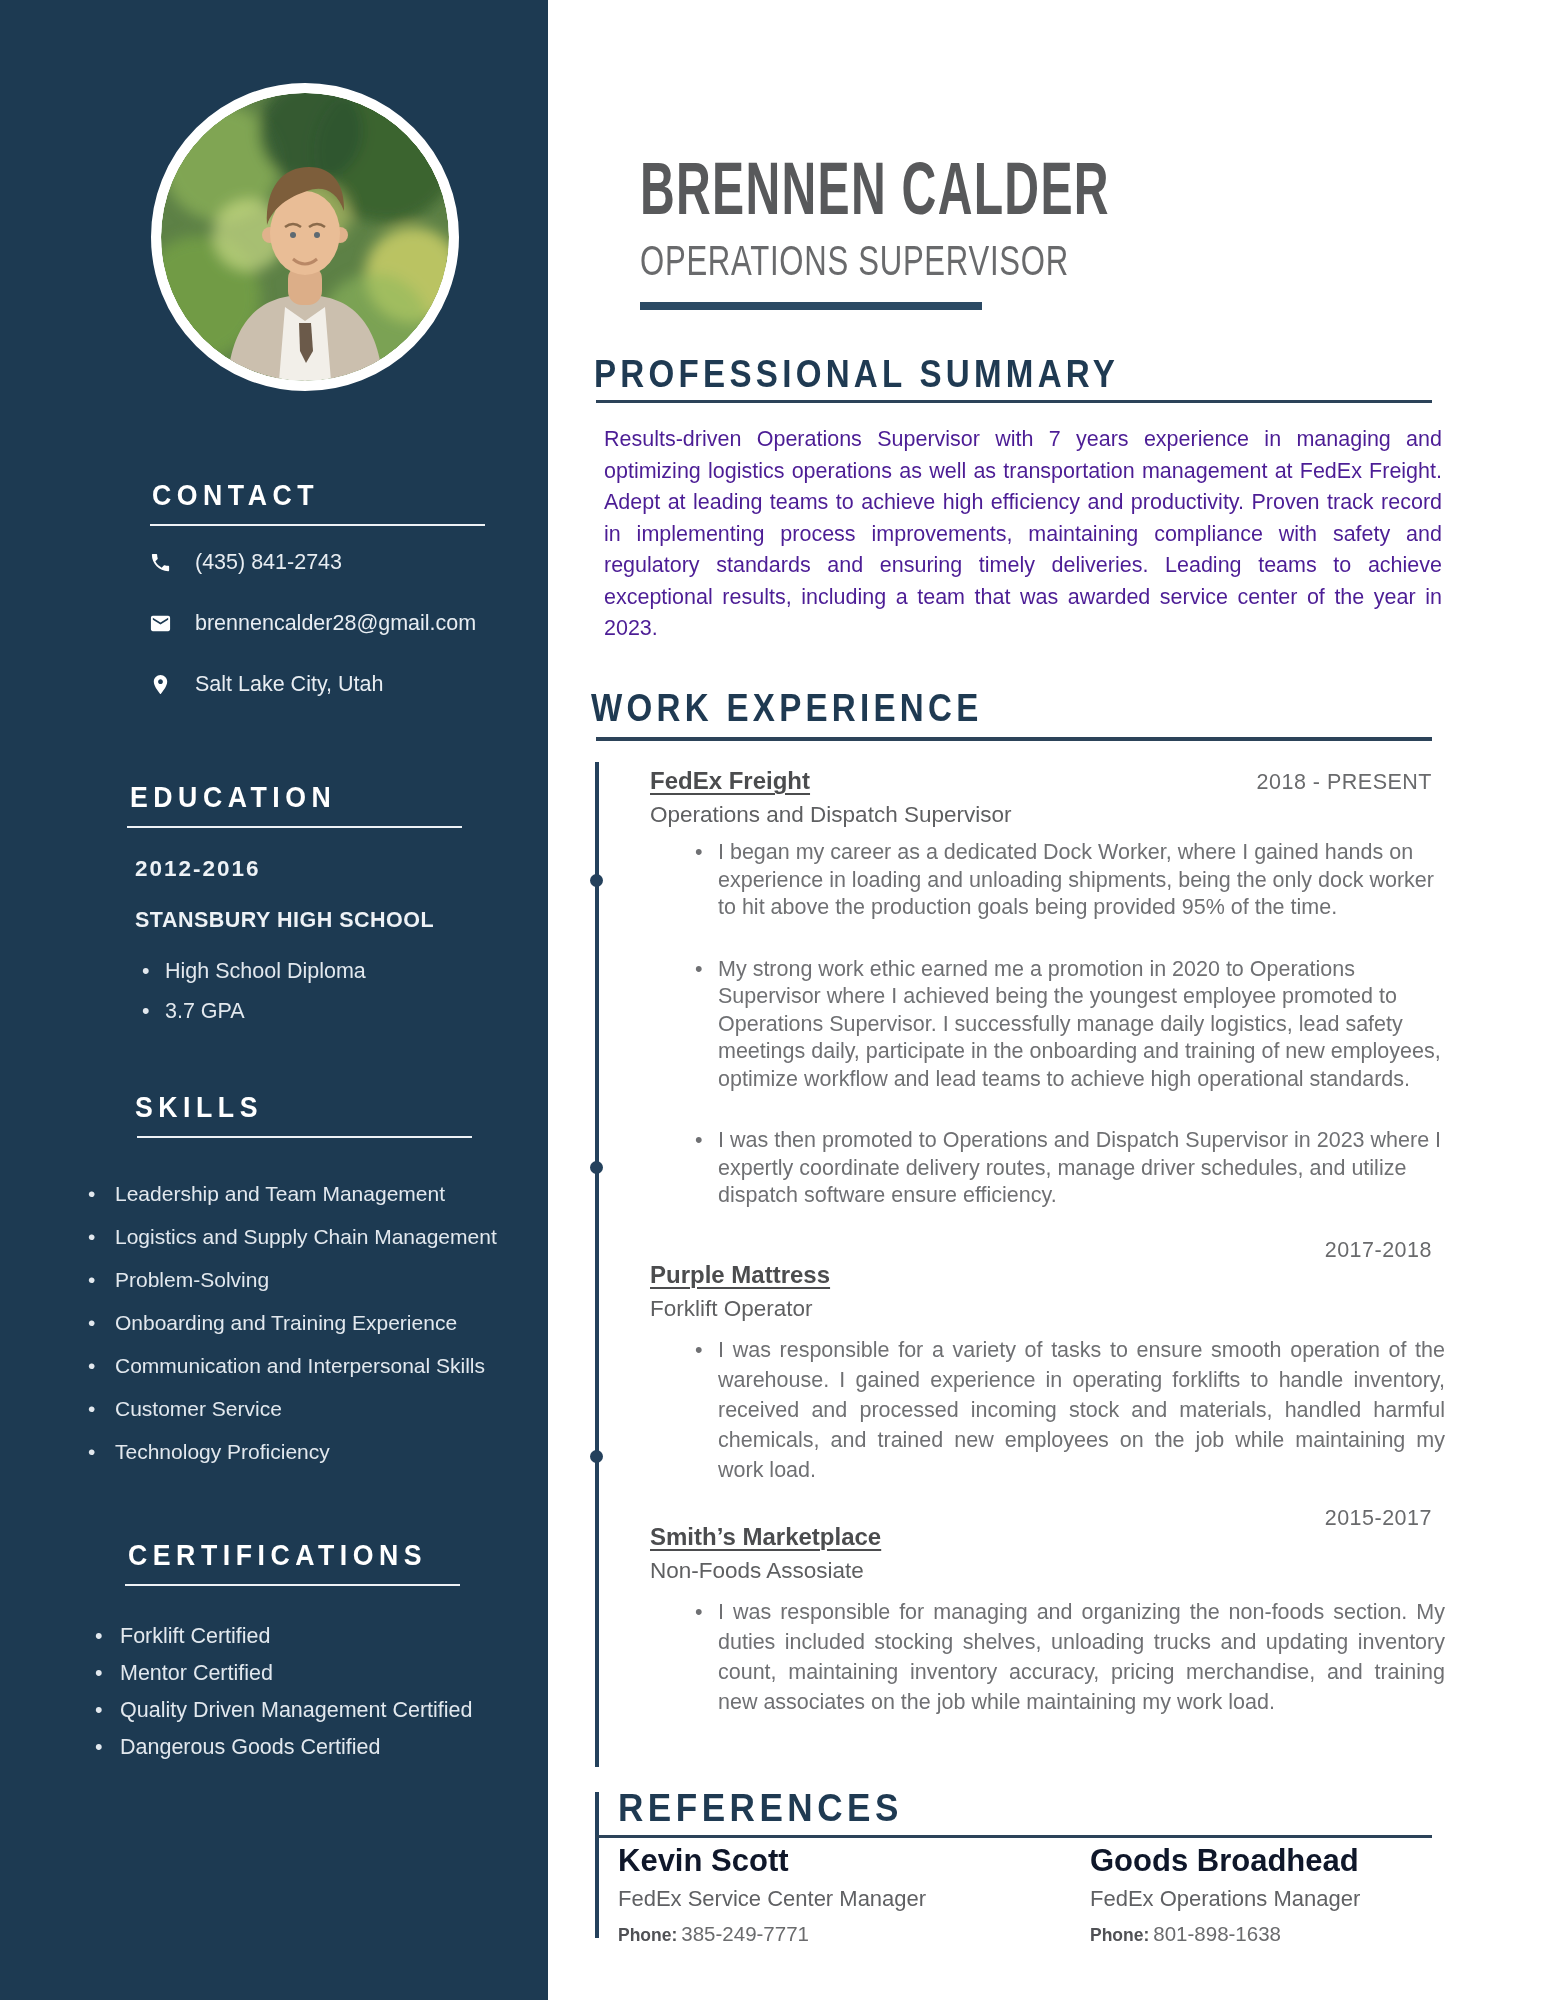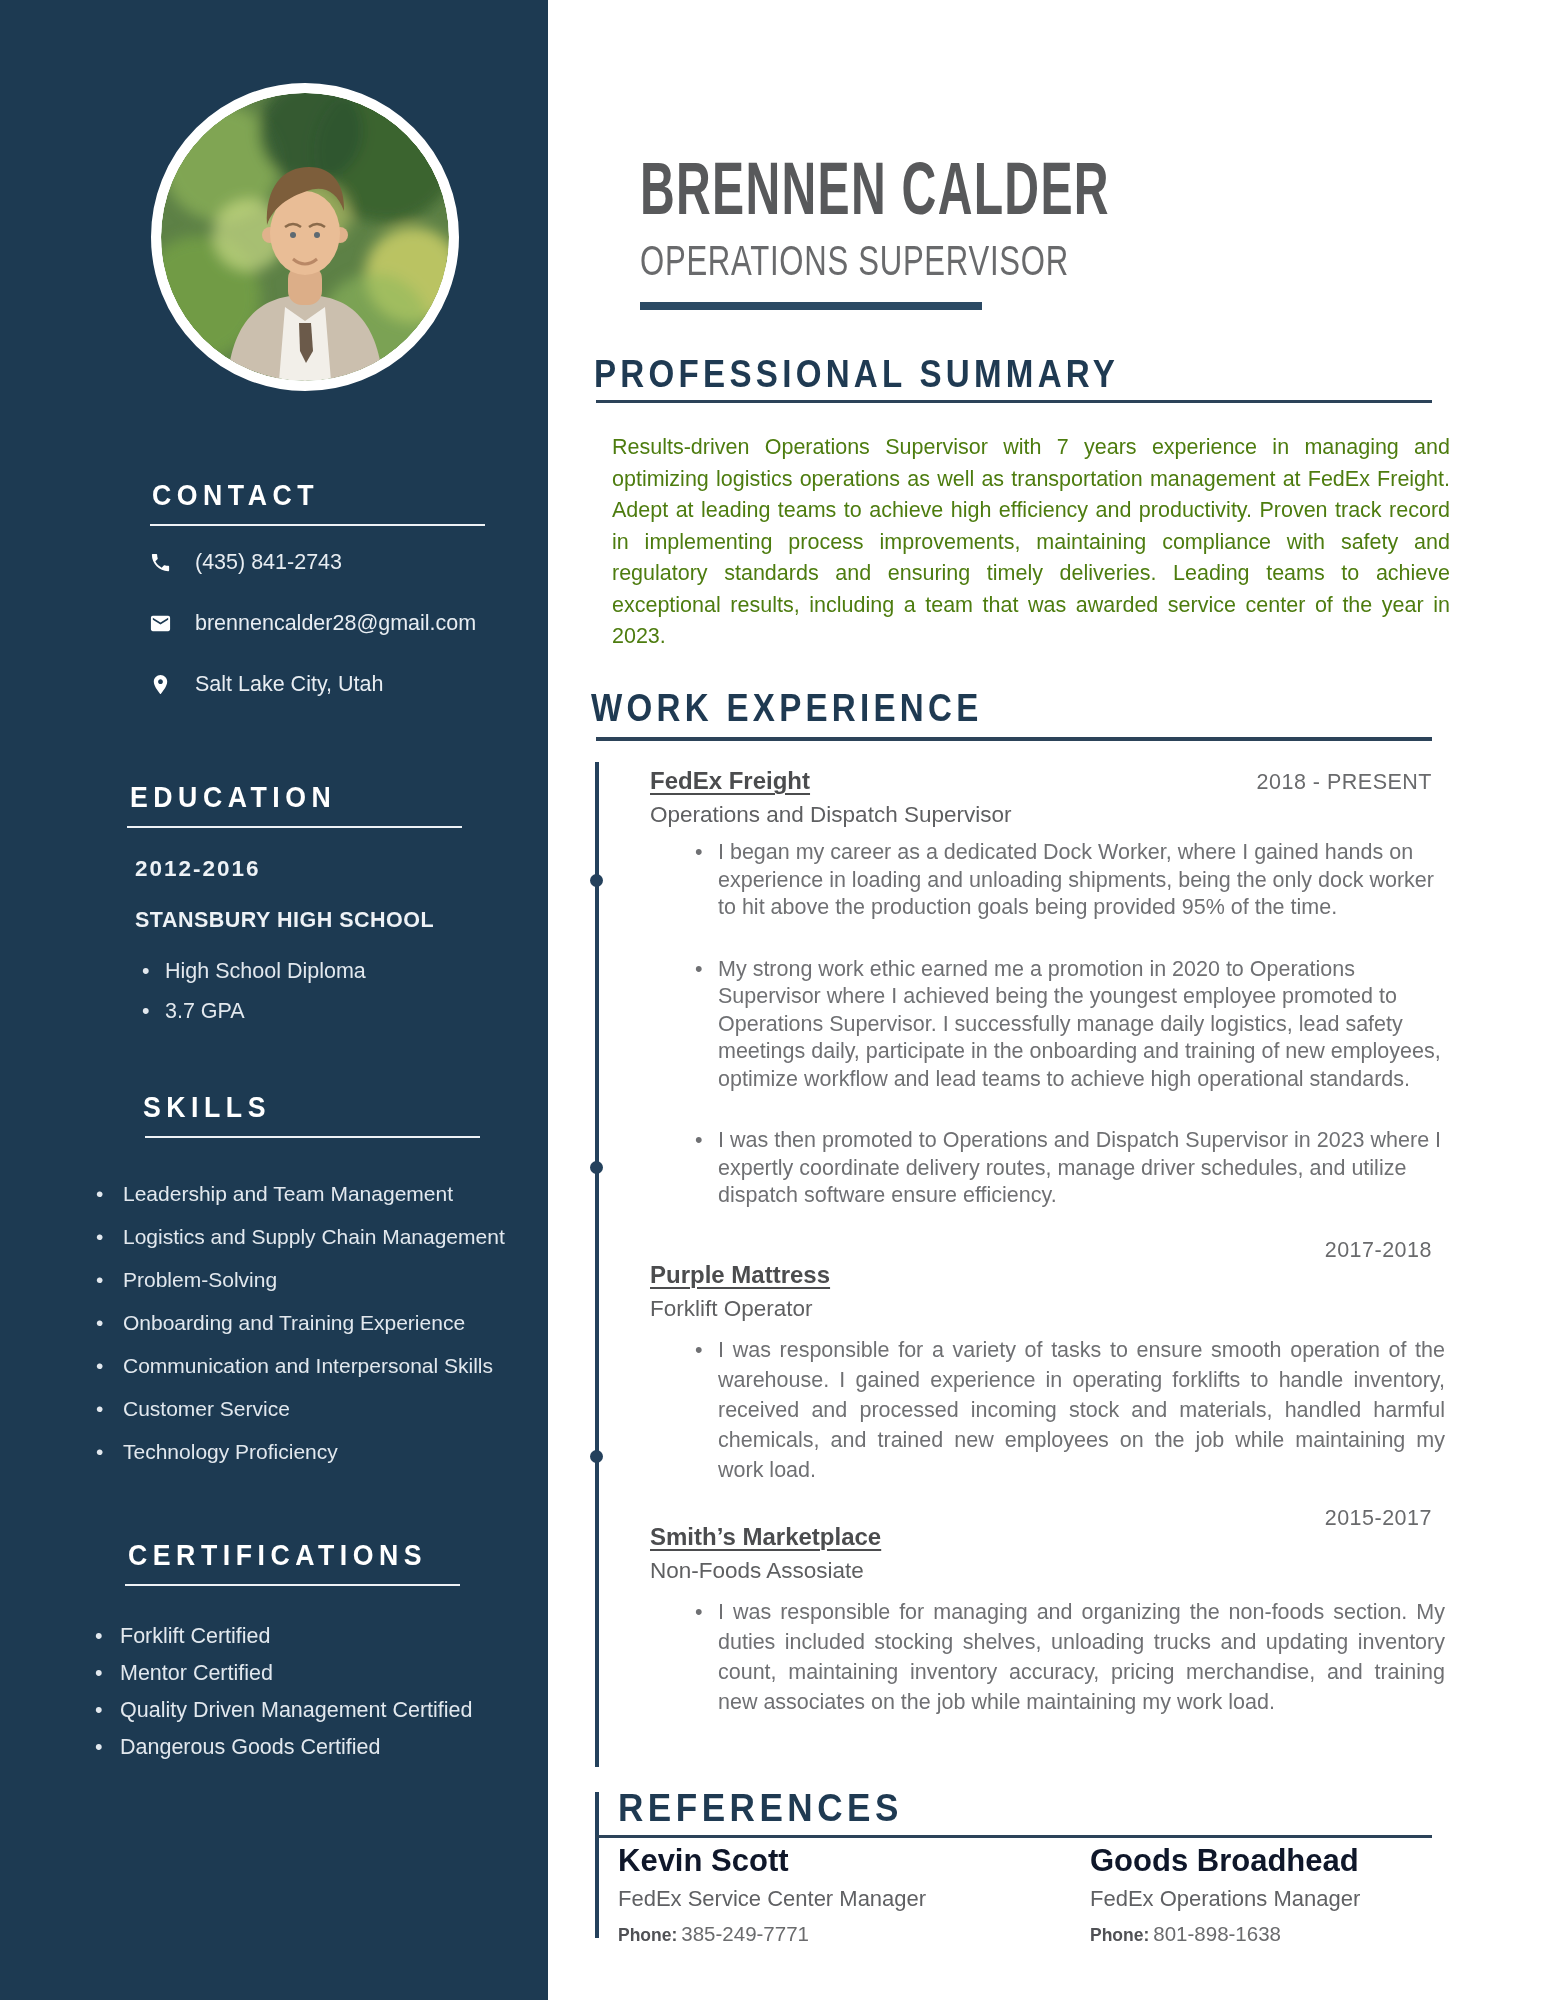--- a/index.html
+++ b/index.html
@@ -23,21 +23,21 @@
   .sec-education{top:782px;}
   .sec-education .side-h{margin-left:130px;}
   .sec-education .side-rule{margin-left:127px;}
   .edu-years{margin:28px 0 0 135px;font-size:22.5px;font-weight:bold;letter-spacing:2px;color:#eef2f6;}
   .edu-school{margin:26px 0 0 135px;font-size:21.5px;font-weight:bold;letter-spacing:.5px;color:#eef2f6;}
   .side-ul{list-style:none;margin:0;padding:0;}
   .side-ul li{position:relative;font-size:21.5px;line-height:28px;color:#e2e8ee;}
   .side-ul li::before{content:"•";position:absolute;left:0;}
   .edu-ul{margin-top:24px;}
   .edu-ul li{margin:0 0 12px 142px;padding-left:23px;}
-  .sec-skills{top:1092px;padding-left:8px;}
+  .sec-skills{top:1092px;}
   .sec-skills .side-h{margin-left:135px;}
   .sec-skills .side-rule{margin-left:137px;}
   .skills-ul{margin-top:42px;}
   .skills-ul li{margin:0 0 15px 88px;padding-left:27px;font-size:21px;}
   .sec-certs{top:1540px;}
   .sec-certs .side-h{margin-left:128px;}
   .sec-certs .side-rule{margin-left:125px;}
   .certs-ul{margin-top:36px;}
   .certs-ul li{margin:0 0 9px 95px;padding-left:25px;}
   
@@ -45,22 +45,22 @@
   .name{left:640px;top:152px;font-size:74px;font-weight:bold;letter-spacing:2px;color:#58595b;
         transform:scaleX(.65);transform-origin:left top;white-space:nowrap;line-height:1;}
   .job-title{left:640px;top:240px;font-size:42px;letter-spacing:1px;color:#696a6c;
         transform:scaleX(.74);transform-origin:left top;white-space:nowrap;line-height:1;}
   .title-rule{left:640px;top:302px;width:342px;height:8px;background:#2b4a64;}
   .main-h{font-size:39px;font-weight:bold;letter-spacing:5px;color:#1f3a52;
           transform:scaleX(.85);transform-origin:left top;white-space:nowrap;line-height:1;}
   .main-rule{height:3px;background:#2c4359;}
   .ps-h{left:594px;top:354px;}
   .ps-rule{left:596px;top:400px;width:836px;}
-  .ps-p{left:600px;top:420px;width:838px;font-size:21.5px;line-height:31.5px;color:#4d7c0f;
-        text-align:justify;margin:12px;}
+  .ps-p{left:600px;top:420px;width:838px;font-size:21.5px;line-height:31.5px;color:#4c1d95;
+        text-align:justify;margin:4px;}
   .we-h{left:591px;top:688px;}
   .we-rule{left:596px;top:737px;width:836px;height:4px;}
   .tline{left:595px;top:762px;width:4px;height:1005px;background:#24415c;}
   .tdot{width:13px;height:13px;border-radius:50%;background:#24415c;left:590px;}
   .dot1{top:874px;} .dot2{top:1161px;} .dot3{top:1450px;}
   .ref-vline{left:595px;top:1792px;width:4px;height:146px;background:#24415c;}
   .entry{width:795px;}
   .e1{left:650px;top:766px;} .e2{left:650px;top:1252px;margin-top:8px;} .e3{left:650px;top:1522px;}
   .company{font-size:24px;font-weight:bold;color:#4b4c4e;line-height:29px;
            text-decoration:underline;text-decoration-thickness:2px;text-underline-offset:4px;}

